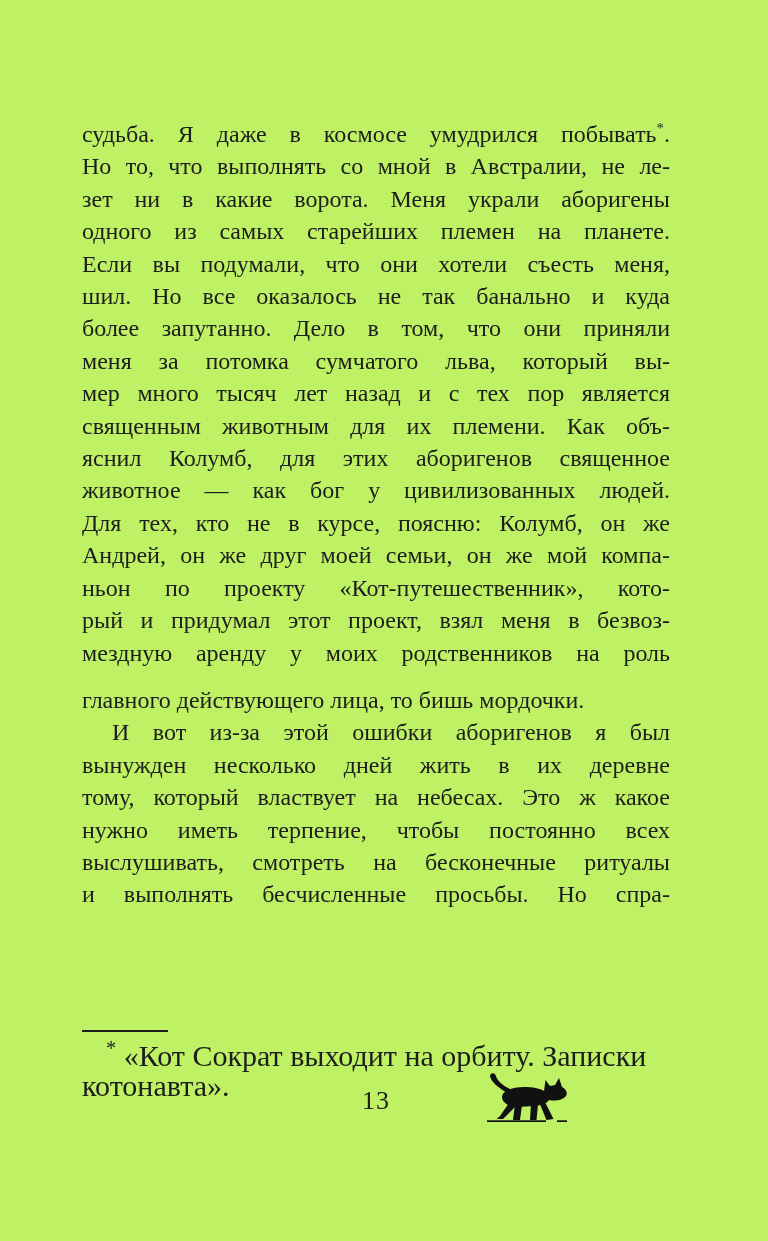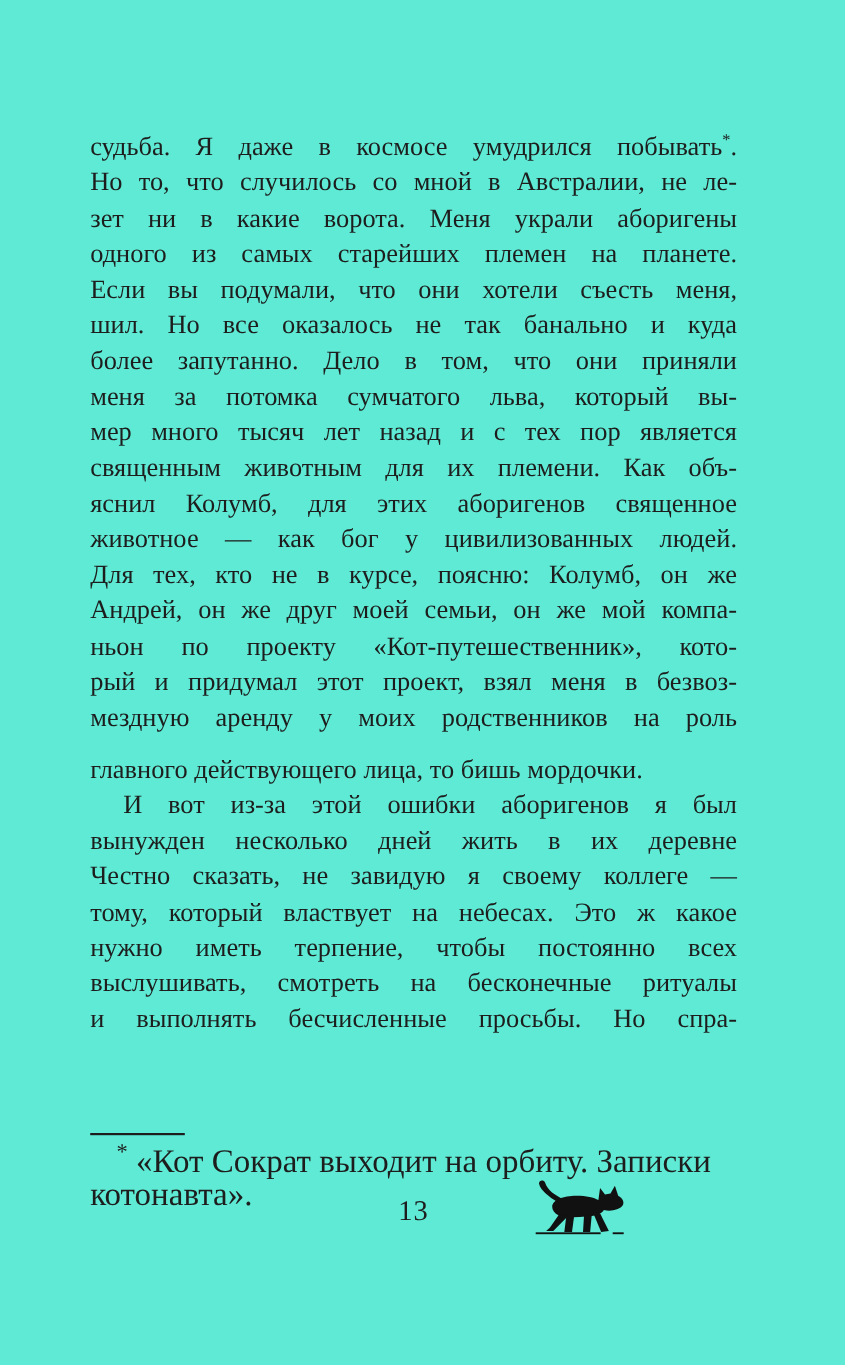--- a/index.html
+++ b/index.html
@@ -4,21 +4,21 @@
 <style>
   html, body {
     margin: 0;
     padding: 0;
     background: #ffffff;
   }
   .page {
     position: relative;
     width: 768px;
     height: 1241px;
-    background: #5eead4;
+    background: #bef264;
     color: #1d1d1d;
     font-family: "Liberation Serif", "DejaVu Serif", serif;
     overflow: hidden;
   }
   .body-text {
     position: absolute;
     left: 82px;
     top: 118px;
     width: 588px;
     font-size: 24px;
@@ -77,40 +77,39 @@
   }
   .cat svg { display: block; width: 100%; height: 100%; }
 </style>
 </head>
 <body>
 
 <div class="page">
 
   <div class="body-text">
       <div class="line">судьба. Я даже в космосе умудрился побывать<sup class="fnref">*</sup>.</div>
-      <div class="line">Но то, что случилось со мной в Австралии, не ле-</div>
+      <div class="line">Но то, что выполнять со мной в Австралии, не ле-</div>
       <div class="line">зет ни в какие ворота. Меня украли аборигены</div>
       <div class="line">одного из самых старейших племен на планете.</div>
       <div class="line">Если вы подумали, что они хотели съесть меня,</div>
       <div class="line">шил. Но все оказалось не так банально и куда</div>
       <div class="line">более запутанно. Дело в том, что они приняли</div>
       <div class="line">меня за потомка сумчатого льва, который вы-</div>
       <div class="line">мер много тысяч лет назад и с тех пор является</div>
       <div class="line">священным животным для их племени. Как объ-</div>
       <div class="line">яснил Колумб, для этих аборигенов священное</div>
       <div class="line">животное — как бог у цивилизованных людей.</div>
       <div class="line">Для тех, кто не в курсе, поясню: Колумб, он же</div>
       <div class="line">Андрей, он же друг моей семьи, он же мой компа-</div>
       <div class="line">ньон по проекту «Кот-путешественник», кото-</div>
       <div class="line">рый и придумал этот проект, взял меня в безвоз-</div>
       <div class="line">мездную аренду у моих родственников на роль</div>
       <div class="line para-end">главного действующего лица, то бишь мордочки.</div>
       <div class="line indent">И вот из-за этой ошибки аборигенов я был</div>
       <div class="line">вынужден несколько дней жить в их деревне</div>
-      <div class="line">Честно сказать, не завидую я своему коллеге —</div>
       <div class="line">тому, который властвует на небесах. Это ж какое</div>
       <div class="line">нужно иметь терпение, чтобы постоянно всех</div>
       <div class="line">выслушивать, смотреть на бесконечные ритуалы</div>
       <div class="line">и выполнять бесчисленные просьбы. Но спра-</div>
     </div>
 
   <div class="fn-divider"></div>
 
   <div class="footnote">
     <span class="marker">*</span>

